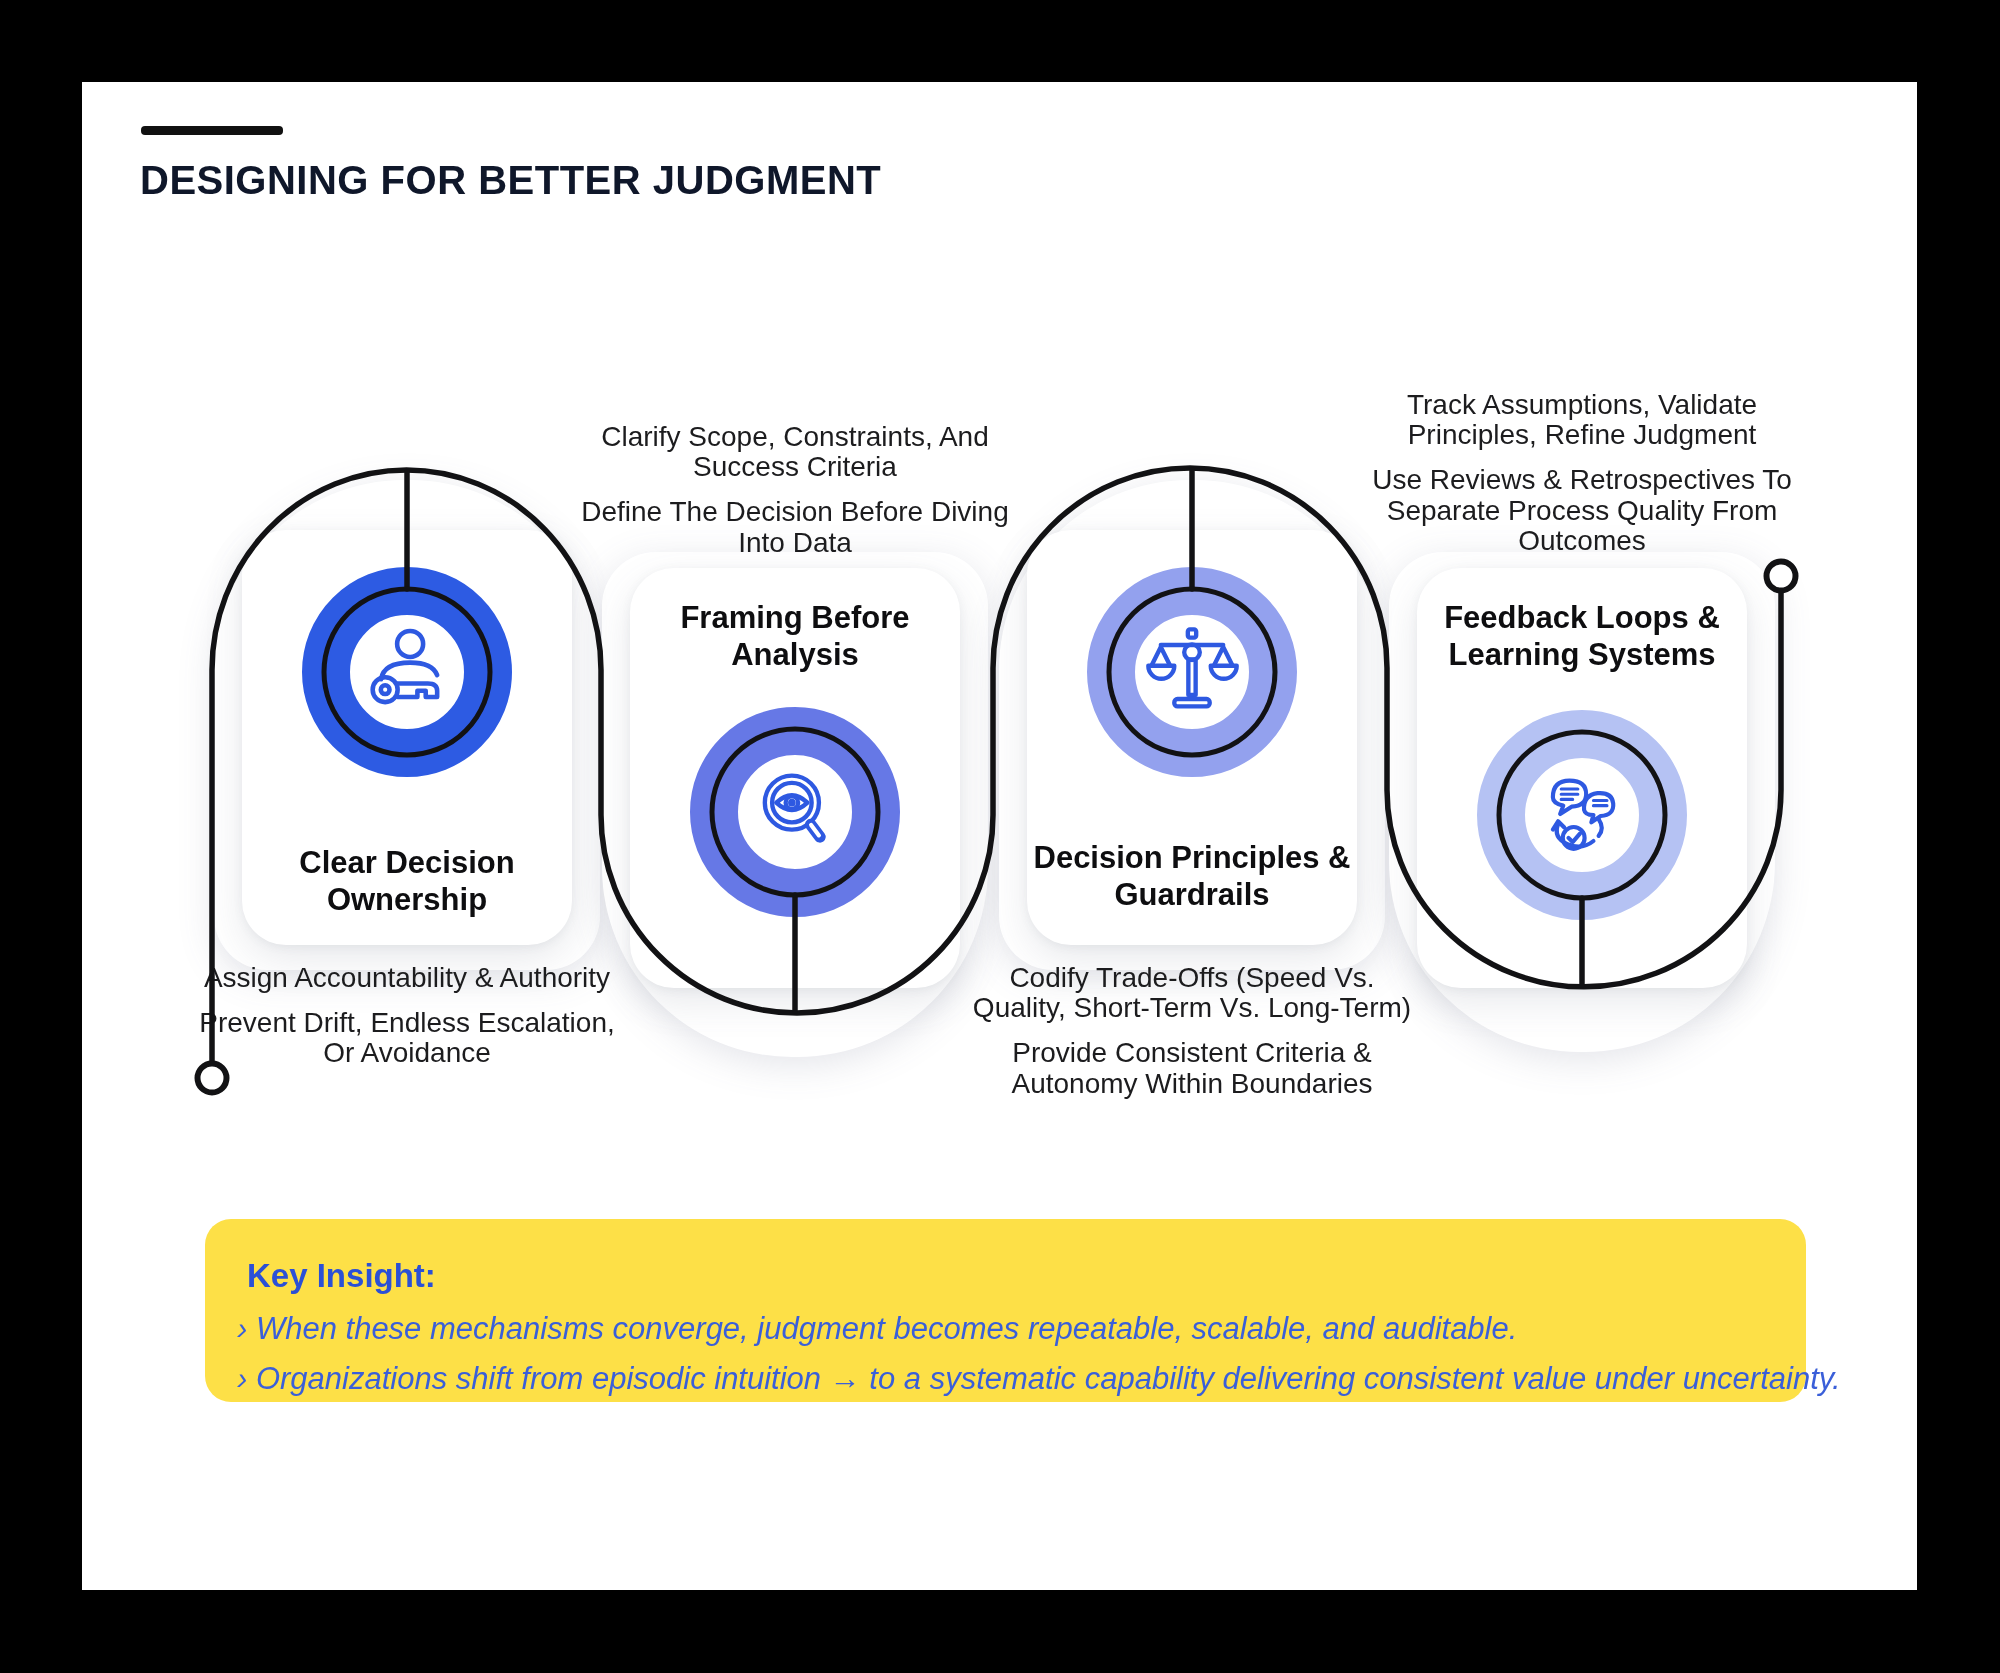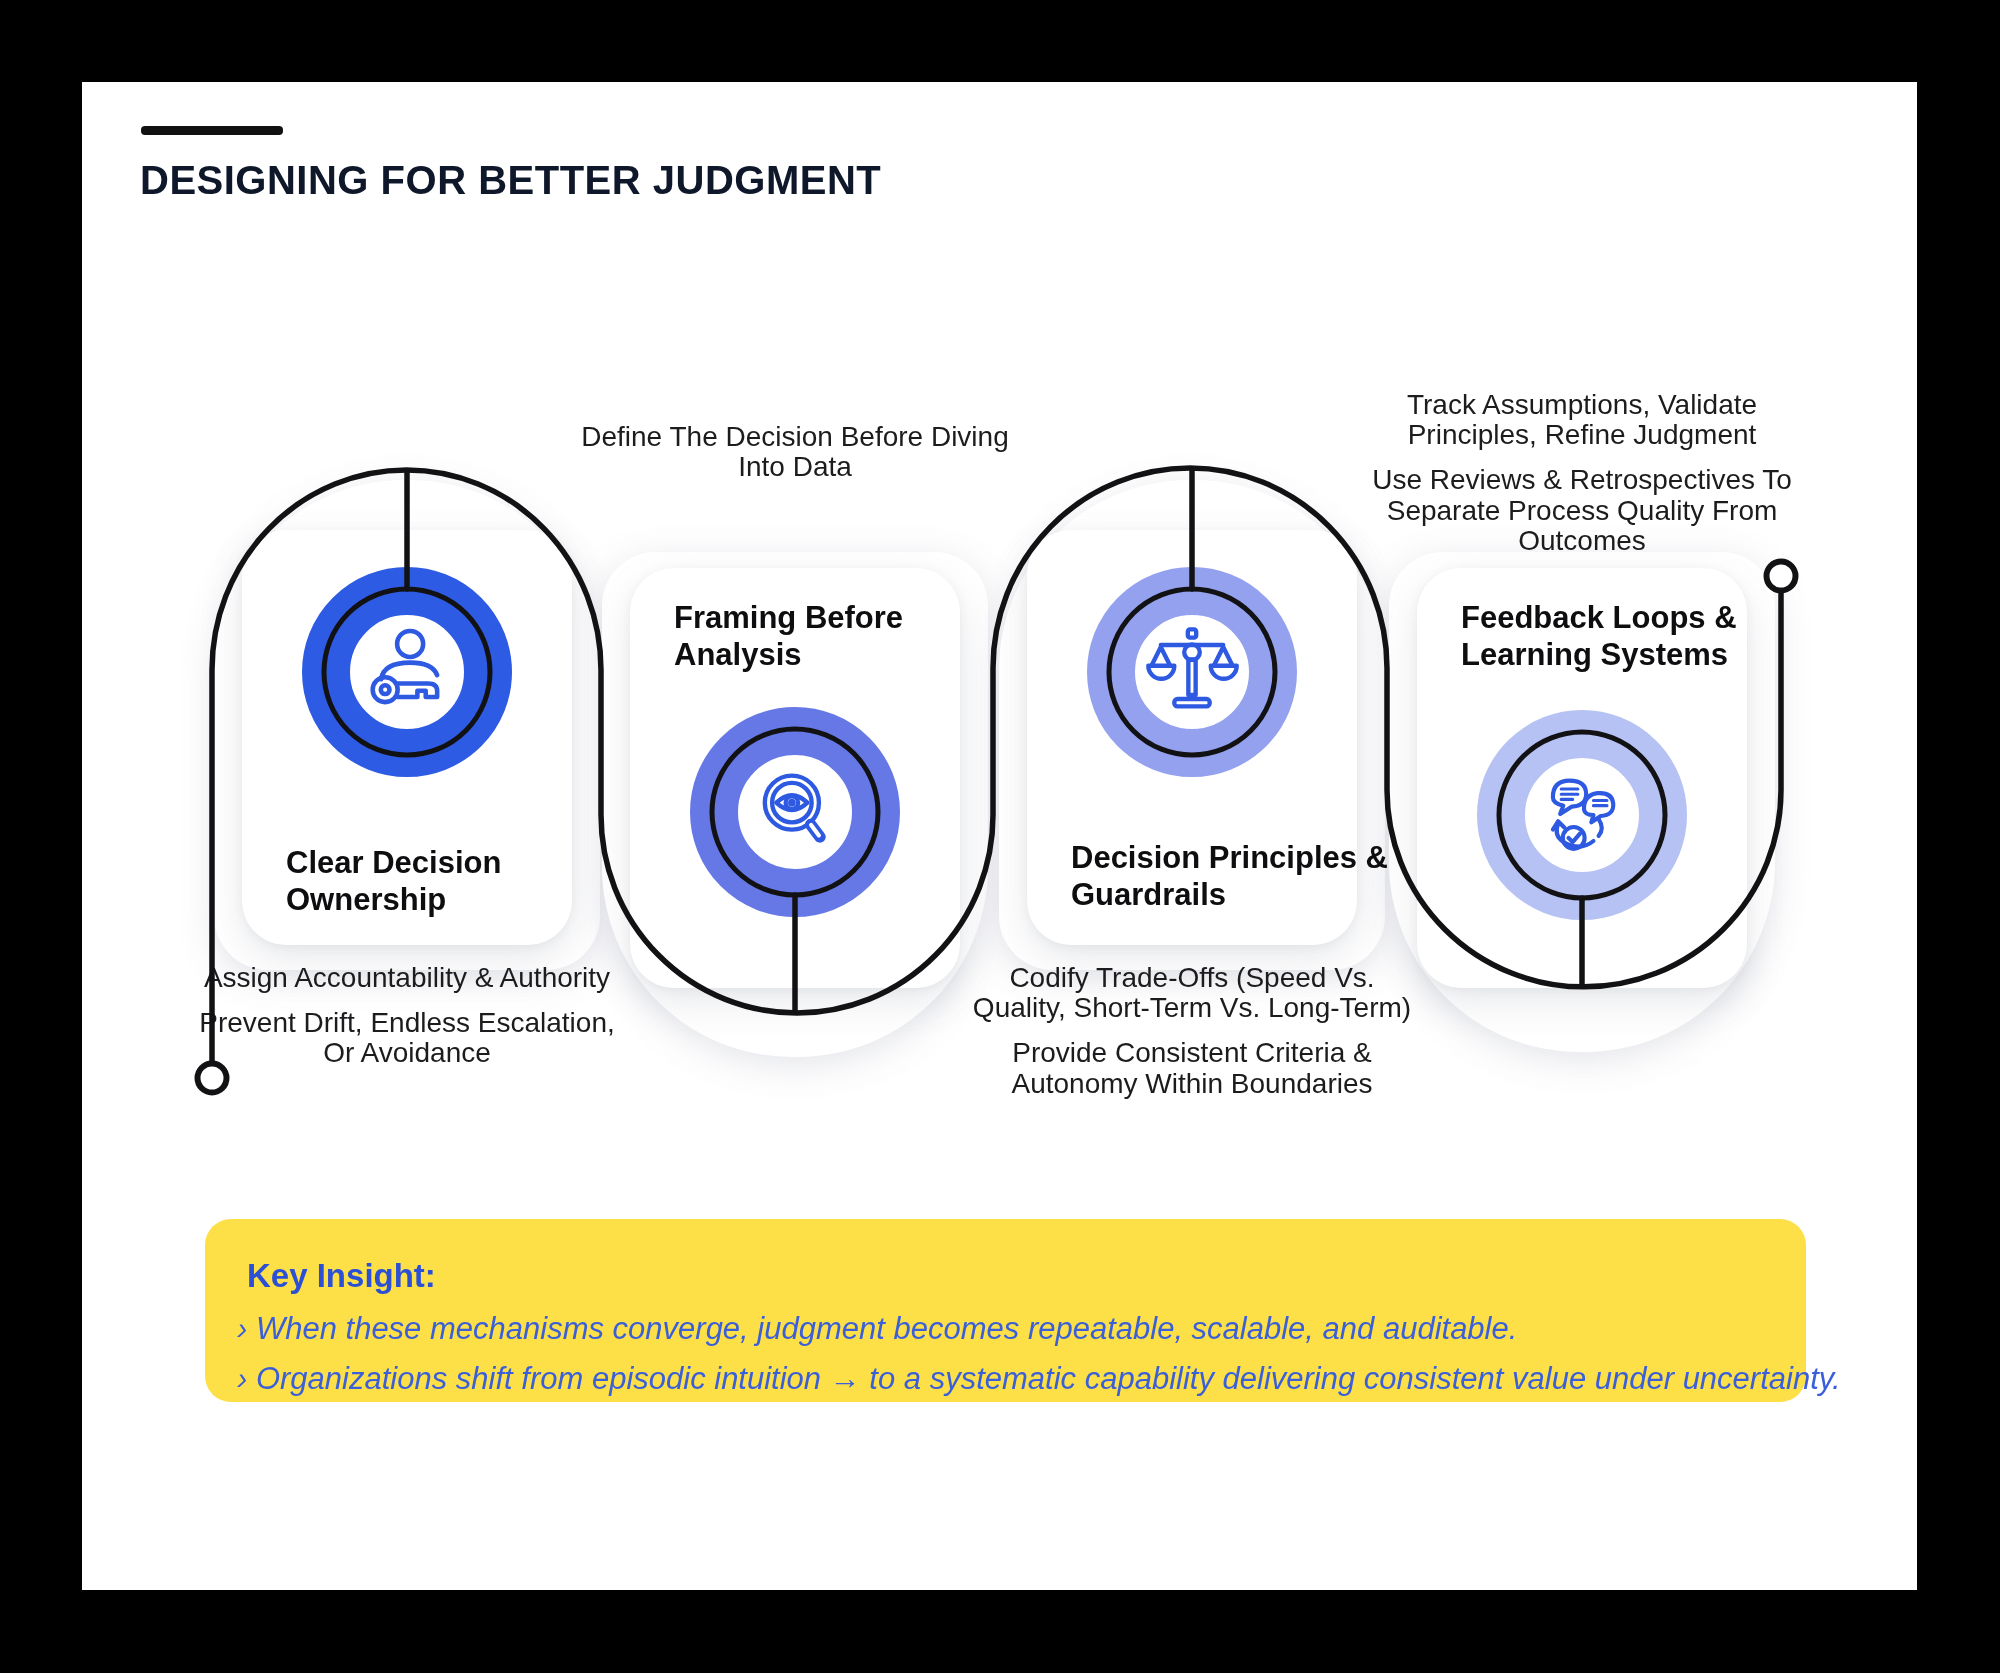--- a/index.html
+++ b/index.html
@@ -22,21 +22,21 @@
     position:absolute;background:#fff;border-radius:44px;
     box-shadow:0 14px 38px rgba(90,96,118,.14), 0 2px 10px rgba(90,96,118,.08);
   }
   .donut{
     position:absolute;width:114px;height:114px;border-radius:50%;
     border:48px solid #888;background:#fff;
   }
   .icon-wrap{position:absolute;width:104px;height:104px;}
   .stage-title{
     position:absolute;font-size:31px;line-height:1.18;font-weight:bold;color:#0e0e10;
-    padding-left:44px;
+    text-align:center;
   }
   .desc{position:absolute;font-size:28px;line-height:1.08;color:#1c1c1e;text-align:center;}
   .desc p{margin:0 0 15px 0;}
   .flow-svg{position:absolute;left:0;top:0;pointer-events:none;}
   .insight{
     position:absolute;left:123px;top:1137px;width:1601px;height:183px;
     background:#fde047;border-radius:26px;
   }
   .insight-heading{
     position:absolute;left:42px;top:38px;font-size:33px;font-weight:bold;color:#2b50d6;
@@ -119,20 +119,21 @@
   <div class="stage-title" style="left:160px;top:763px;width:330px;">Clear Decision Ownership</div>
   <div class="stage-title" style="left:548px;top:518px;width:330px;">Framing Before Analysis</div>
   <div class="stage-title" style="left:945px;top:758px;width:330px;">Decision Principles &amp; Guardrails</div>
   <div class="stage-title" style="left:1335px;top:518px;width:330px;">Feedback Loops &amp; Learning Systems</div>
 
   <div class="desc" style="left:105px;top:881px;width:440px;">
     <p>Assign Accountability &amp; Authority</p>
     <p>Prevent Drift, Endless Escalation, Or Avoidance</p>
   </div>
   <div class="desc" style="left:498px;top:340px;width:430px;">
+    <p>Clarify Scope, Constraints, And Success Criteria</p>
     <p>Define The Decision Before Diving Into Data</p>
   </div>
   <div class="desc" style="left:880px;top:881px;width:460px;">
     <p>Codify Trade-Offs (Speed Vs. Quality, Short-Term Vs. Long-Term)</p>
     <p>Provide Consistent Criteria &amp; Autonomy Within Boundaries</p>
   </div>
   <div class="desc" style="left:1285px;top:308px;width:430px;">
     <p>Track Assumptions, Validate Principles, Refine Judgment</p>
     <p>Use Reviews &amp; Retrospectives To Separate Process Quality From Outcomes</p>
   </div>

